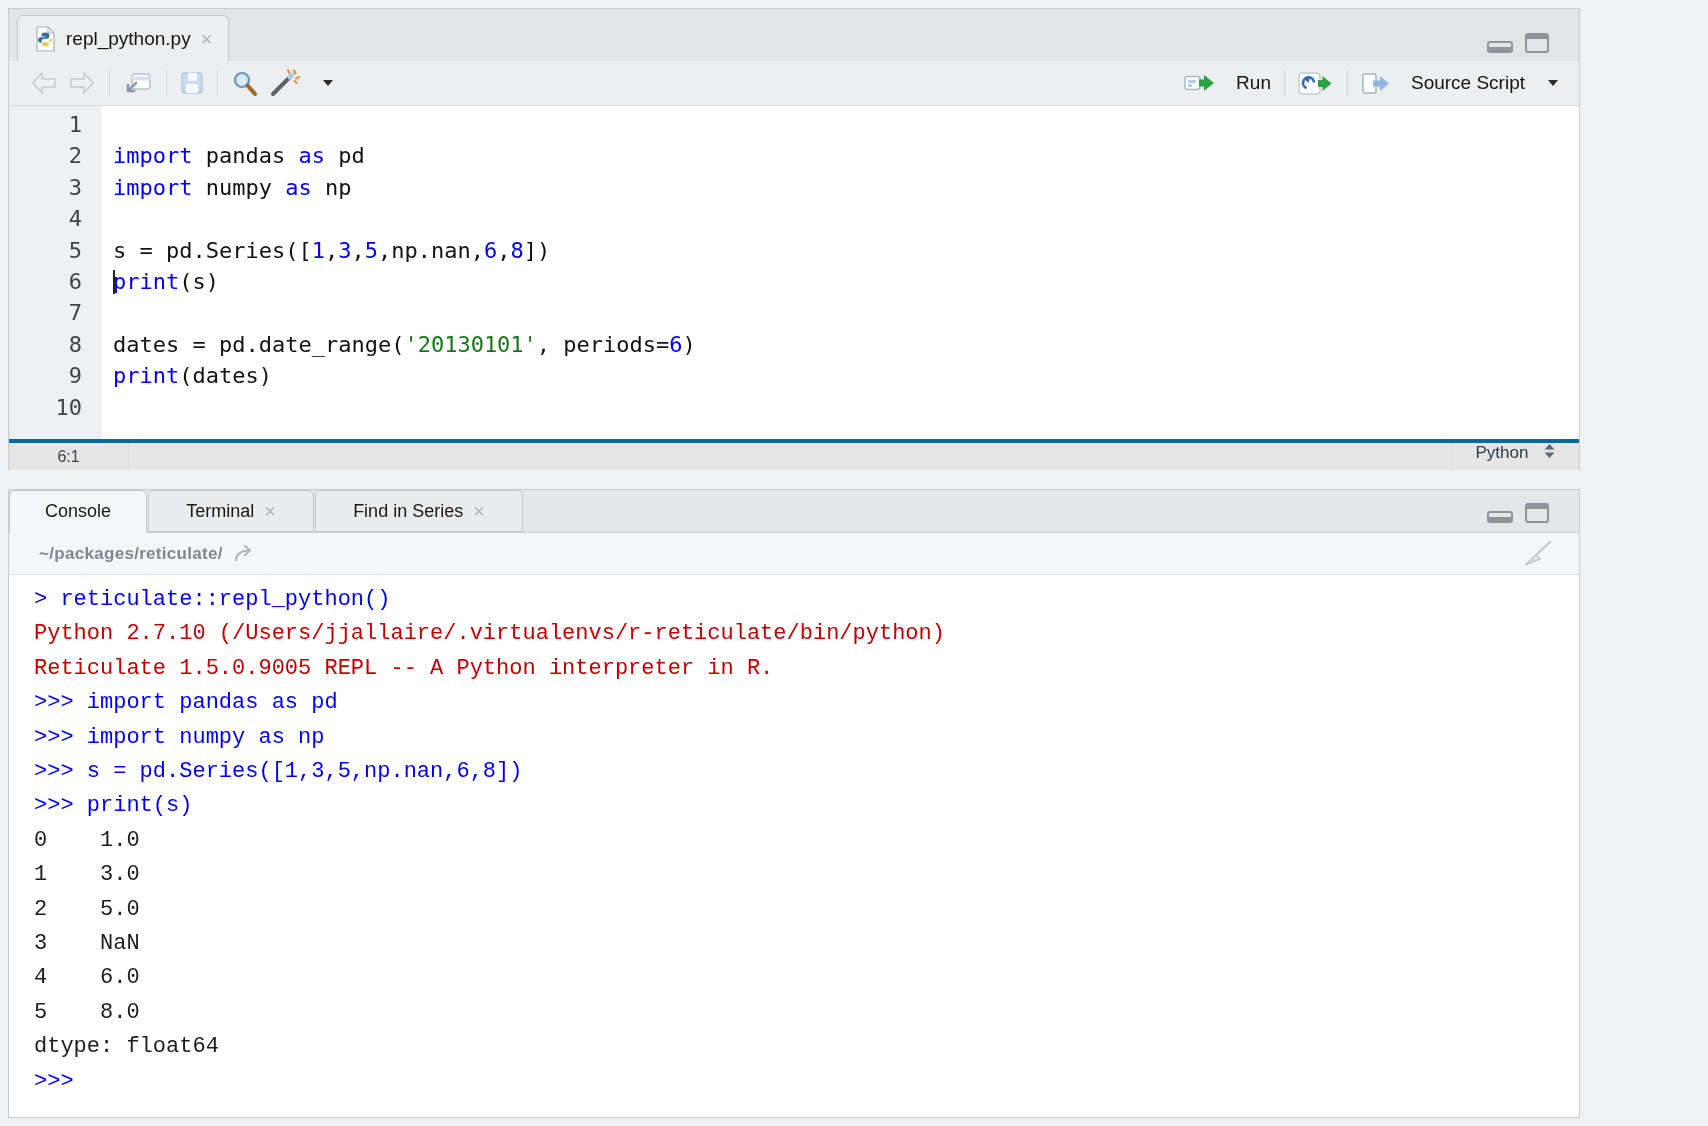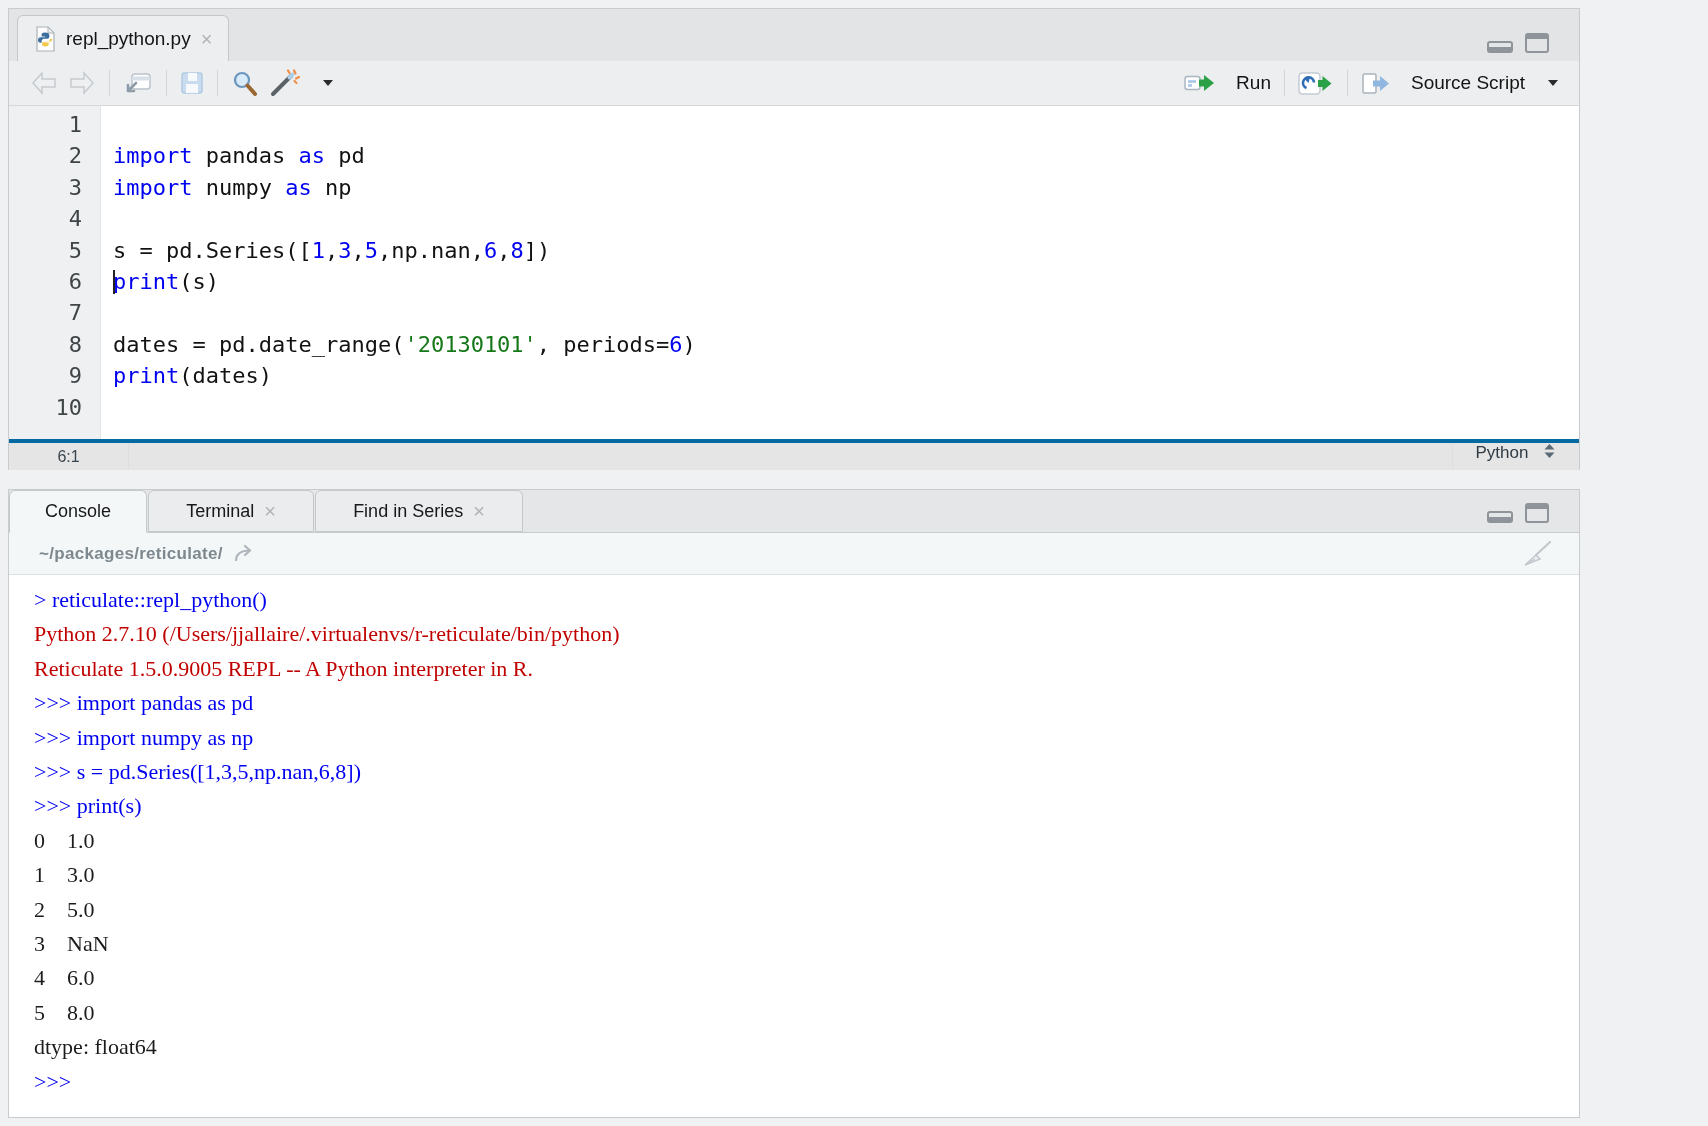--- a/index.html
+++ b/index.html
@@ -58,21 +58,21 @@
   .w-fif{width:208px;margin-left:1px}
   .cwinbtns{position:absolute;right:30px;bottom:9px;display:flex;gap:12px;align-items:flex-end}
 
   
   .wdrow{height:42px;background:#F4F7F8;border-bottom:1px solid #DDE0E1;display:flex;align-items:center;padding:0 26px 0 30px;gap:10px}
   .wdtext{font-weight:bold;font-size:17px;color:#7E898F;letter-spacing:.3px}
   .wdspacer{flex:1}
 
   
   .cout{height:542px;background:#fff;padding:8px 0 0 25px;
-        font-family:Liberation Serif, serif;font-size:22px;line-height:34.4px;white-space:pre;overflow:hidden}
+        font-family:Liberation Mono, monospace;font-size:22px;line-height:34.4px;white-space:pre;overflow:hidden}
   .row-input{color:var(--console_input)}
   .row-error{color:var(--console_error)}
   .row-output{color:var(--console_output)}
 </style>
 </head>
 <body>
 
 <div id="screen">
 
   <div class="pane" id="editor-pane">

